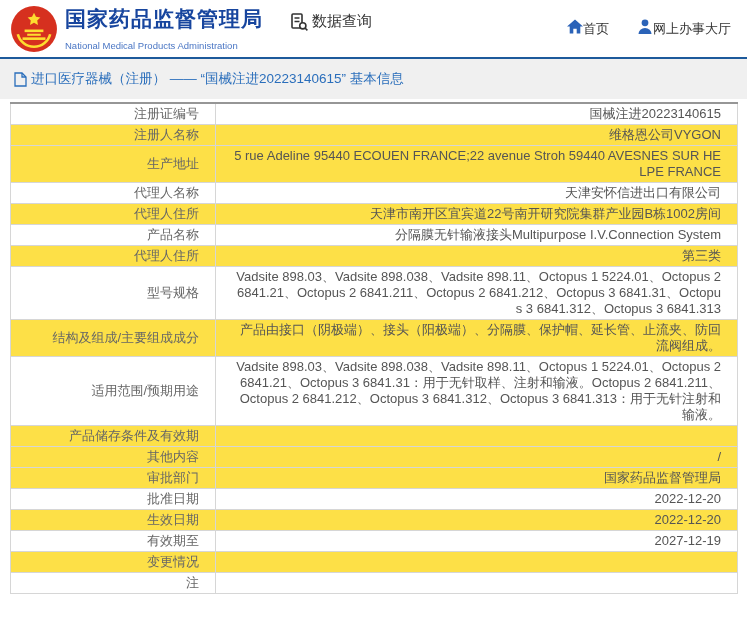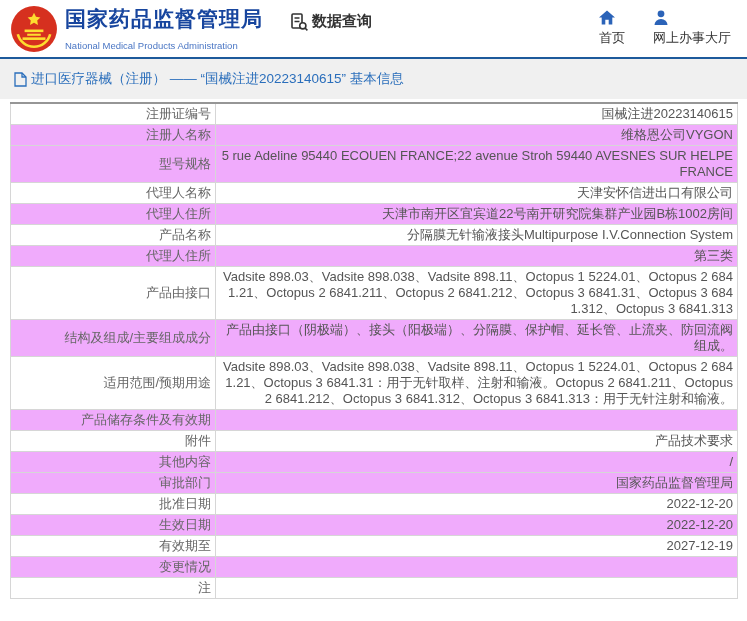--- a/index.html
+++ b/index.html
@@ -9,41 +9,41 @@
   
   .site-header { height: 59px; display: flex; align-items: center;
     background: #fff; border-bottom: 2px solid #1d5a9b; padding-left: 10px; }
   .brand { display: flex; align-items: center; cursor: pointer; }
   .emblem { width: 48px; height: 48px; display: inline-block; }
   .brand-text { margin-left: 7px; }
   .brand-cn { font-size: 21px; font-weight: bold; color: #17459e; letter-spacing: 1px; line-height: 1.2; }
   .brand-en { font-size: 9.5px; color: #4a76c4; margin-top: 8px; }
   .dq { display: flex; align-items: center; margin-left: 26px; margin-top: -14px; cursor: pointer; }
   .dq-icon { width: 20px; height: 20px; display: inline-block; margin-right: 3px; }
-  .dq-label { font-size: 15px; color: #333; font-weight: 700; }
+  .dq-label { font-size: 15px; color: #333; font-weight: 400; }
   .top-nav { margin-left: auto; display: flex; gap: 28px; margin-right: 16px; }
-  .nav-item { display: flex; flex-direction: column; align-items: flex-start;
+  .nav-item { display: flex; align-items: flex-end;
     text-decoration: none; cursor: pointer; }
   .nav-item .nav-ic { height: 15px; margin-bottom: 4px; }
   .nav-item .nav-label { font-size: 13px; color: #333; }
 
   
   .breadcrumb-bar { height: 40px; background: #f0f0f0; display: flex;
     align-items: center; padding-left: 14px; margin-bottom: 3px; }
   .bc-icon { width: 13px; height: 15px; margin-right: 4px; display: inline-block; }
   .bc-text { font-size: 13.5px; color: #2a6ebb; }
 
   
   .info-table { width: 728px; margin-left: 10px; border-collapse: collapse;
     border: 1px solid #c2c2c2; border-top: 2px solid #969696; table-layout: fixed; }
   .info-table td { border: 1px solid #d6d6d6; font-size: 13px; line-height: 16px;
-    padding: 2px 4px; vertical-align: middle; height: 20px; }
+    padding: 2px 16px; vertical-align: middle; height: 20px; }
   .label-cell { width: 205px; text-align: right; color: #666; background: #fff; }
   .value-cell { color: #555; word-break: break-all; text-align: right; }
-  tr.alt td { background: #f0abfc; }
+  tr.alt td { background: #fde047; }
 </style>
 </head>
 <body>
 
 <header class="site-header">
   <div class="brand">
     <span class="emblem">
       <svg width="48" height="48" viewBox="0 0 46 46">
         <circle cx="23" cy="23" r="22" fill="#d6301f"></circle>
         <path d="M23 7.5 l1.9 3.8 4.2 .6 -3 3 .7 4.2 -3.8 -2 -3.8 2 .7 -4.2 -3 -3 4.2 -.6 z" fill="#fddd2f"></path>
@@ -106,58 +106,54 @@
   <tbody>
       <tr>
         <td class="label-cell">注册证编号</td>
         <td class="value-cell">国械注进20223140615</td>
       </tr>
       <tr class="alt">
         <td class="label-cell">注册人名称</td>
         <td class="value-cell">维格恩公司VYGON</td>
       </tr>
       <tr class="alt">
-        <td class="label-cell">型号规格</td>
+        <td class="label-cell">生产地址</td>
         <td class="value-cell">5 rue Adeline 95440 ECOUEN FRANCE;22 avenue Stroh 59440 AVESNES SUR HELPE FRANCE</td>
       </tr>
       <tr>
         <td class="label-cell">代理人名称</td>
         <td class="value-cell">天津安怀信进出口有限公司</td>
       </tr>
       <tr class="alt">
         <td class="label-cell">代理人住所</td>
         <td class="value-cell">天津市南开区宜宾道22号南开研究院集群产业园B栋1002房间</td>
       </tr>
       <tr>
         <td class="label-cell">产品名称</td>
         <td class="value-cell">分隔膜无针输液接头Multipurpose I.V.Connection System</td>
       </tr>
       <tr class="alt">
         <td class="label-cell">代理人住所</td>
         <td class="value-cell">第三类</td>
       </tr>
       <tr>
-        <td class="label-cell">产品由接口</td>
+        <td class="label-cell">型号规格</td>
         <td class="value-cell">Vadsite 898.03、Vadsite 898.038、Vadsite 898.11、Octopus 1 5224.01、Octopus 2 6841.21、Octopus 2 6841.211、Octopus 2 6841.212、Octopus 3 6841.31、Octopus 3 6841.312、Octopus 3 6841.313</td>
       </tr>
       <tr class="alt">
         <td class="label-cell">结构及组成/主要组成成分</td>
         <td class="value-cell">产品由接口（阴极端）、接头（阳极端）、分隔膜、保护帽、延长管、止流夹、防回流阀组成。</td>
       </tr>
       <tr>
         <td class="label-cell">适用范围/预期用途</td>
         <td class="value-cell">Vadsite 898.03、Vadsite 898.038、Vadsite 898.11、Octopus 1 5224.01、Octopus 2 6841.21、Octopus 3 6841.31：用于无针取样、注射和输液。Octopus 2 6841.211、Octopus 2 6841.212、Octopus 3 6841.312、Octopus 3 6841.313：用于无针注射和输液。</td>
       </tr>
       <tr class="alt">
         <td class="label-cell">产品储存条件及有效期</td>
         <td class="value-cell"></td>
-      </tr>
-      <tr>
-        <td class="label-cell">附件</td>
-        <td class="value-cell">产品技术要求</td>
       </tr>
       <tr class="alt">
         <td class="label-cell">其他内容</td>
         <td class="value-cell">/</td>
       </tr>
       <tr class="alt">
         <td class="label-cell">审批部门</td>
         <td class="value-cell">国家药品监督管理局</td>
       </tr>
       <tr>

